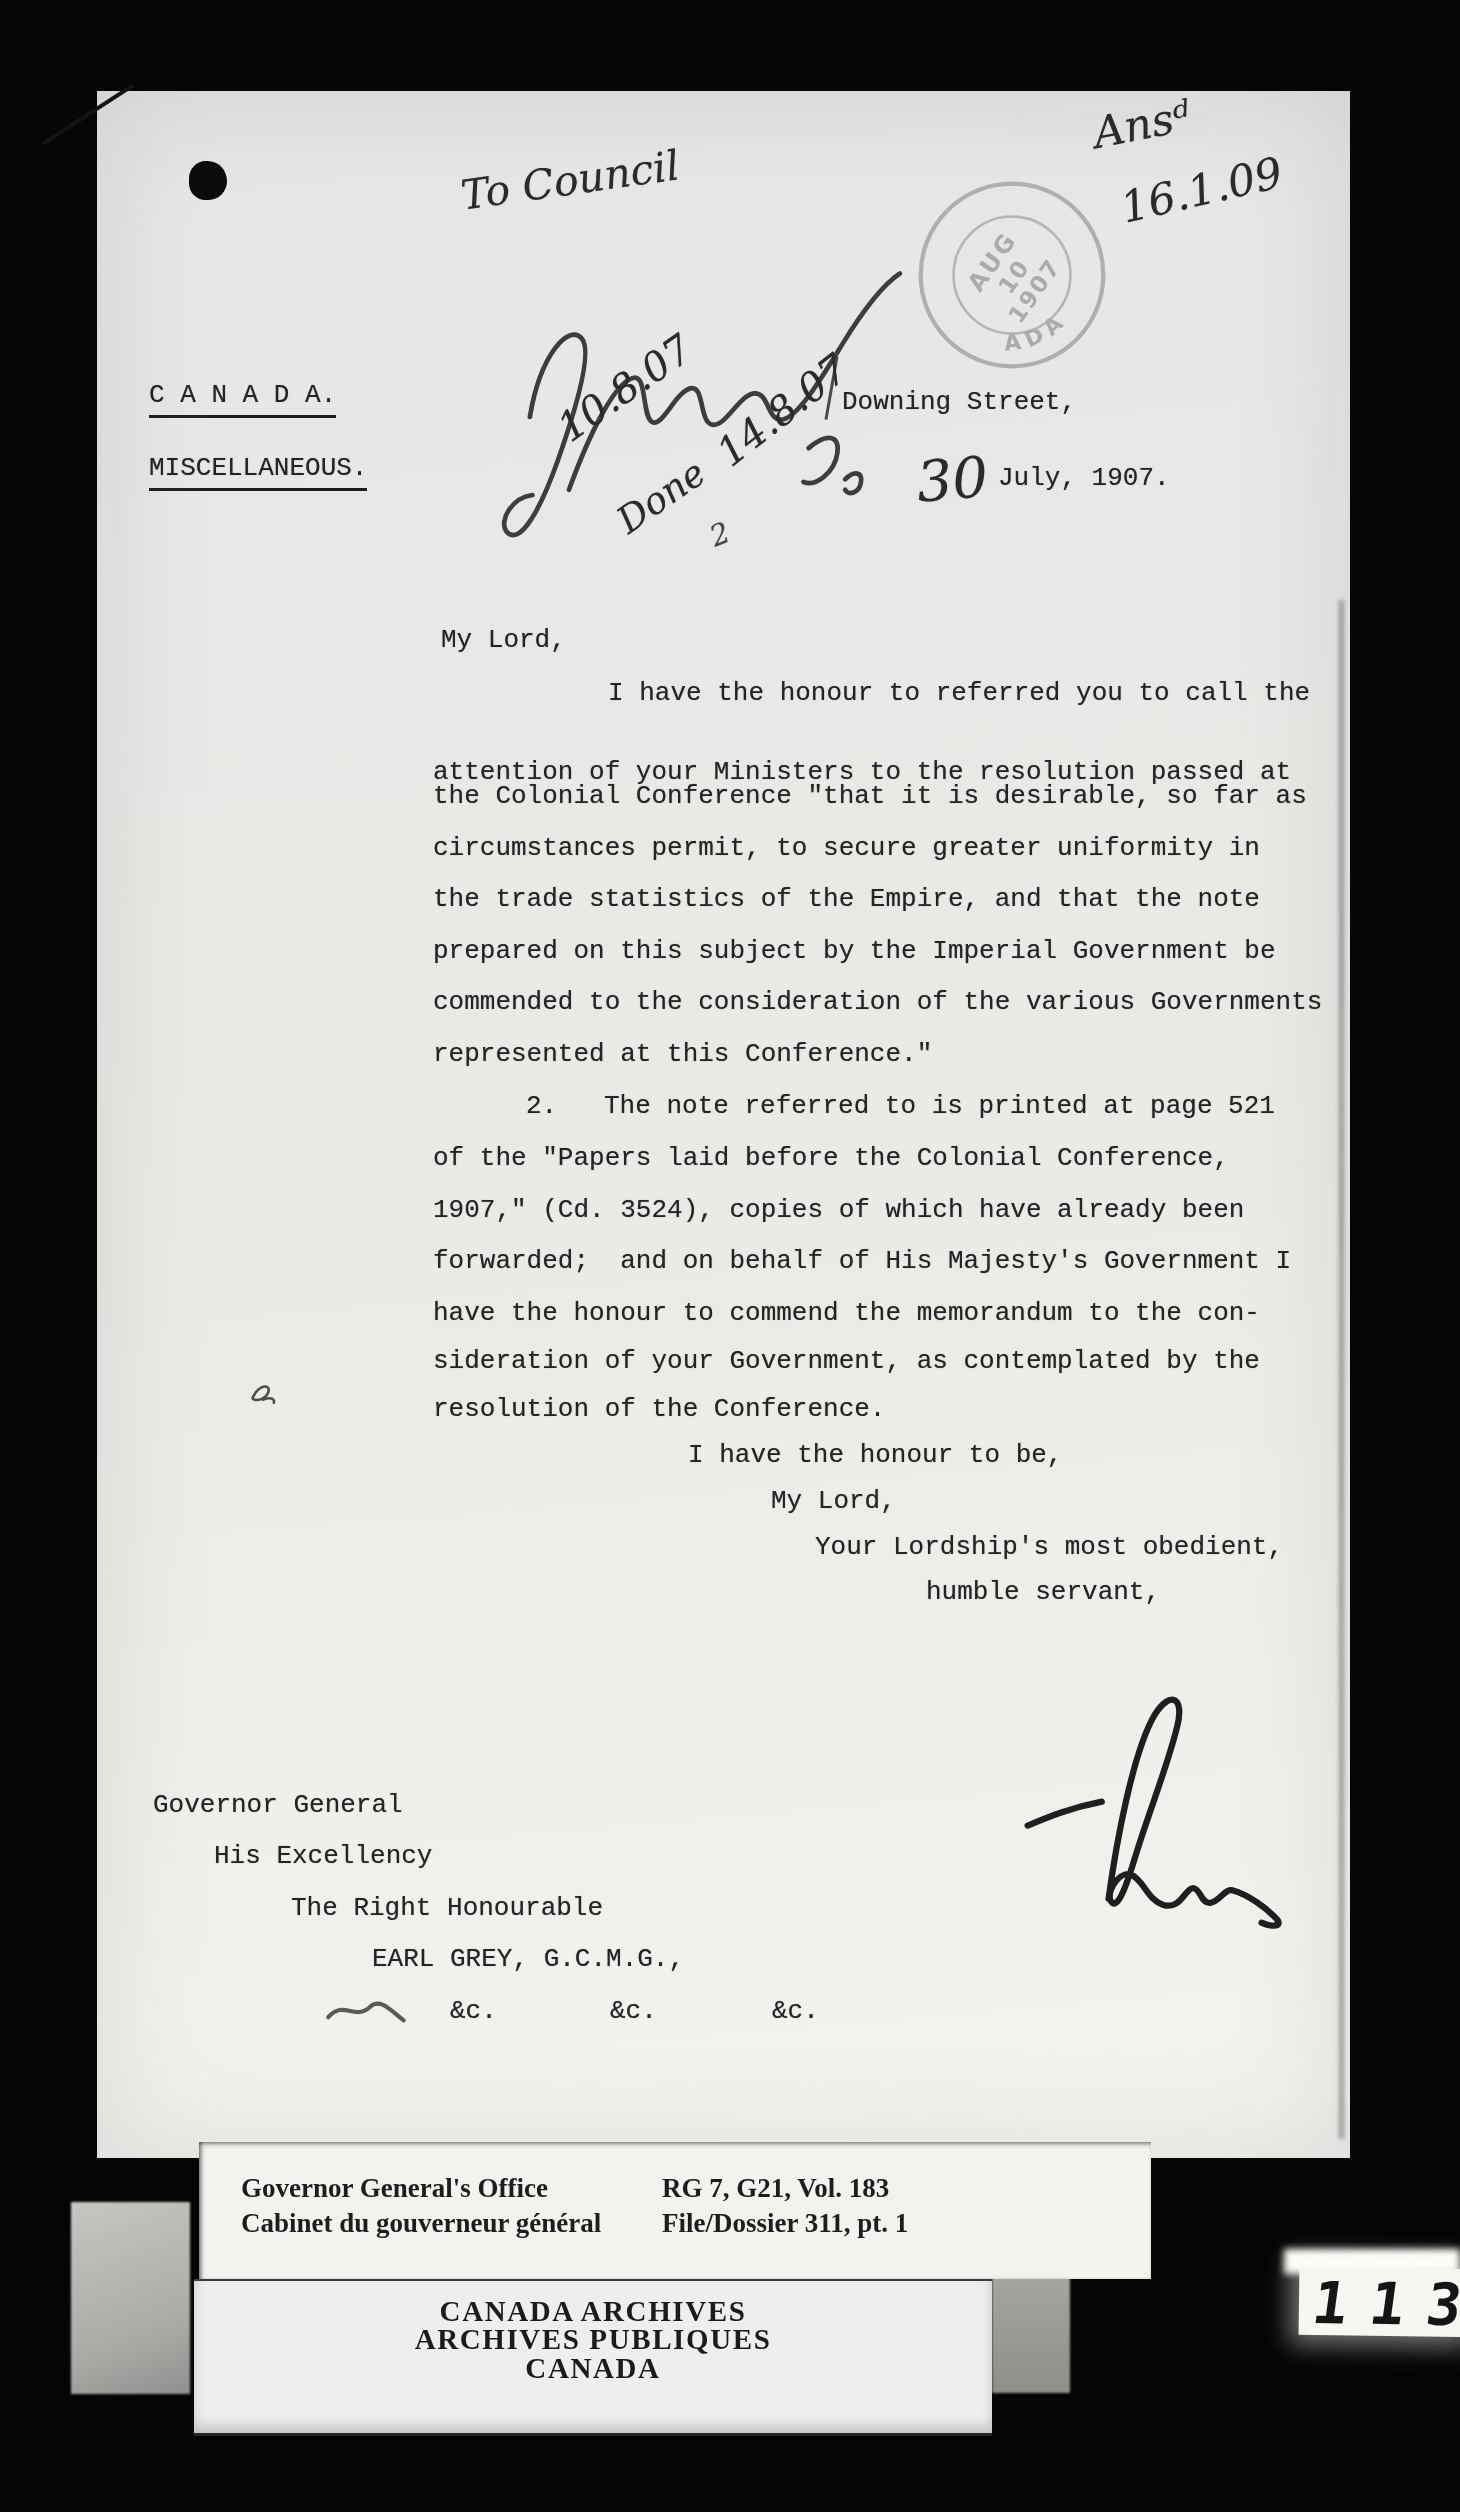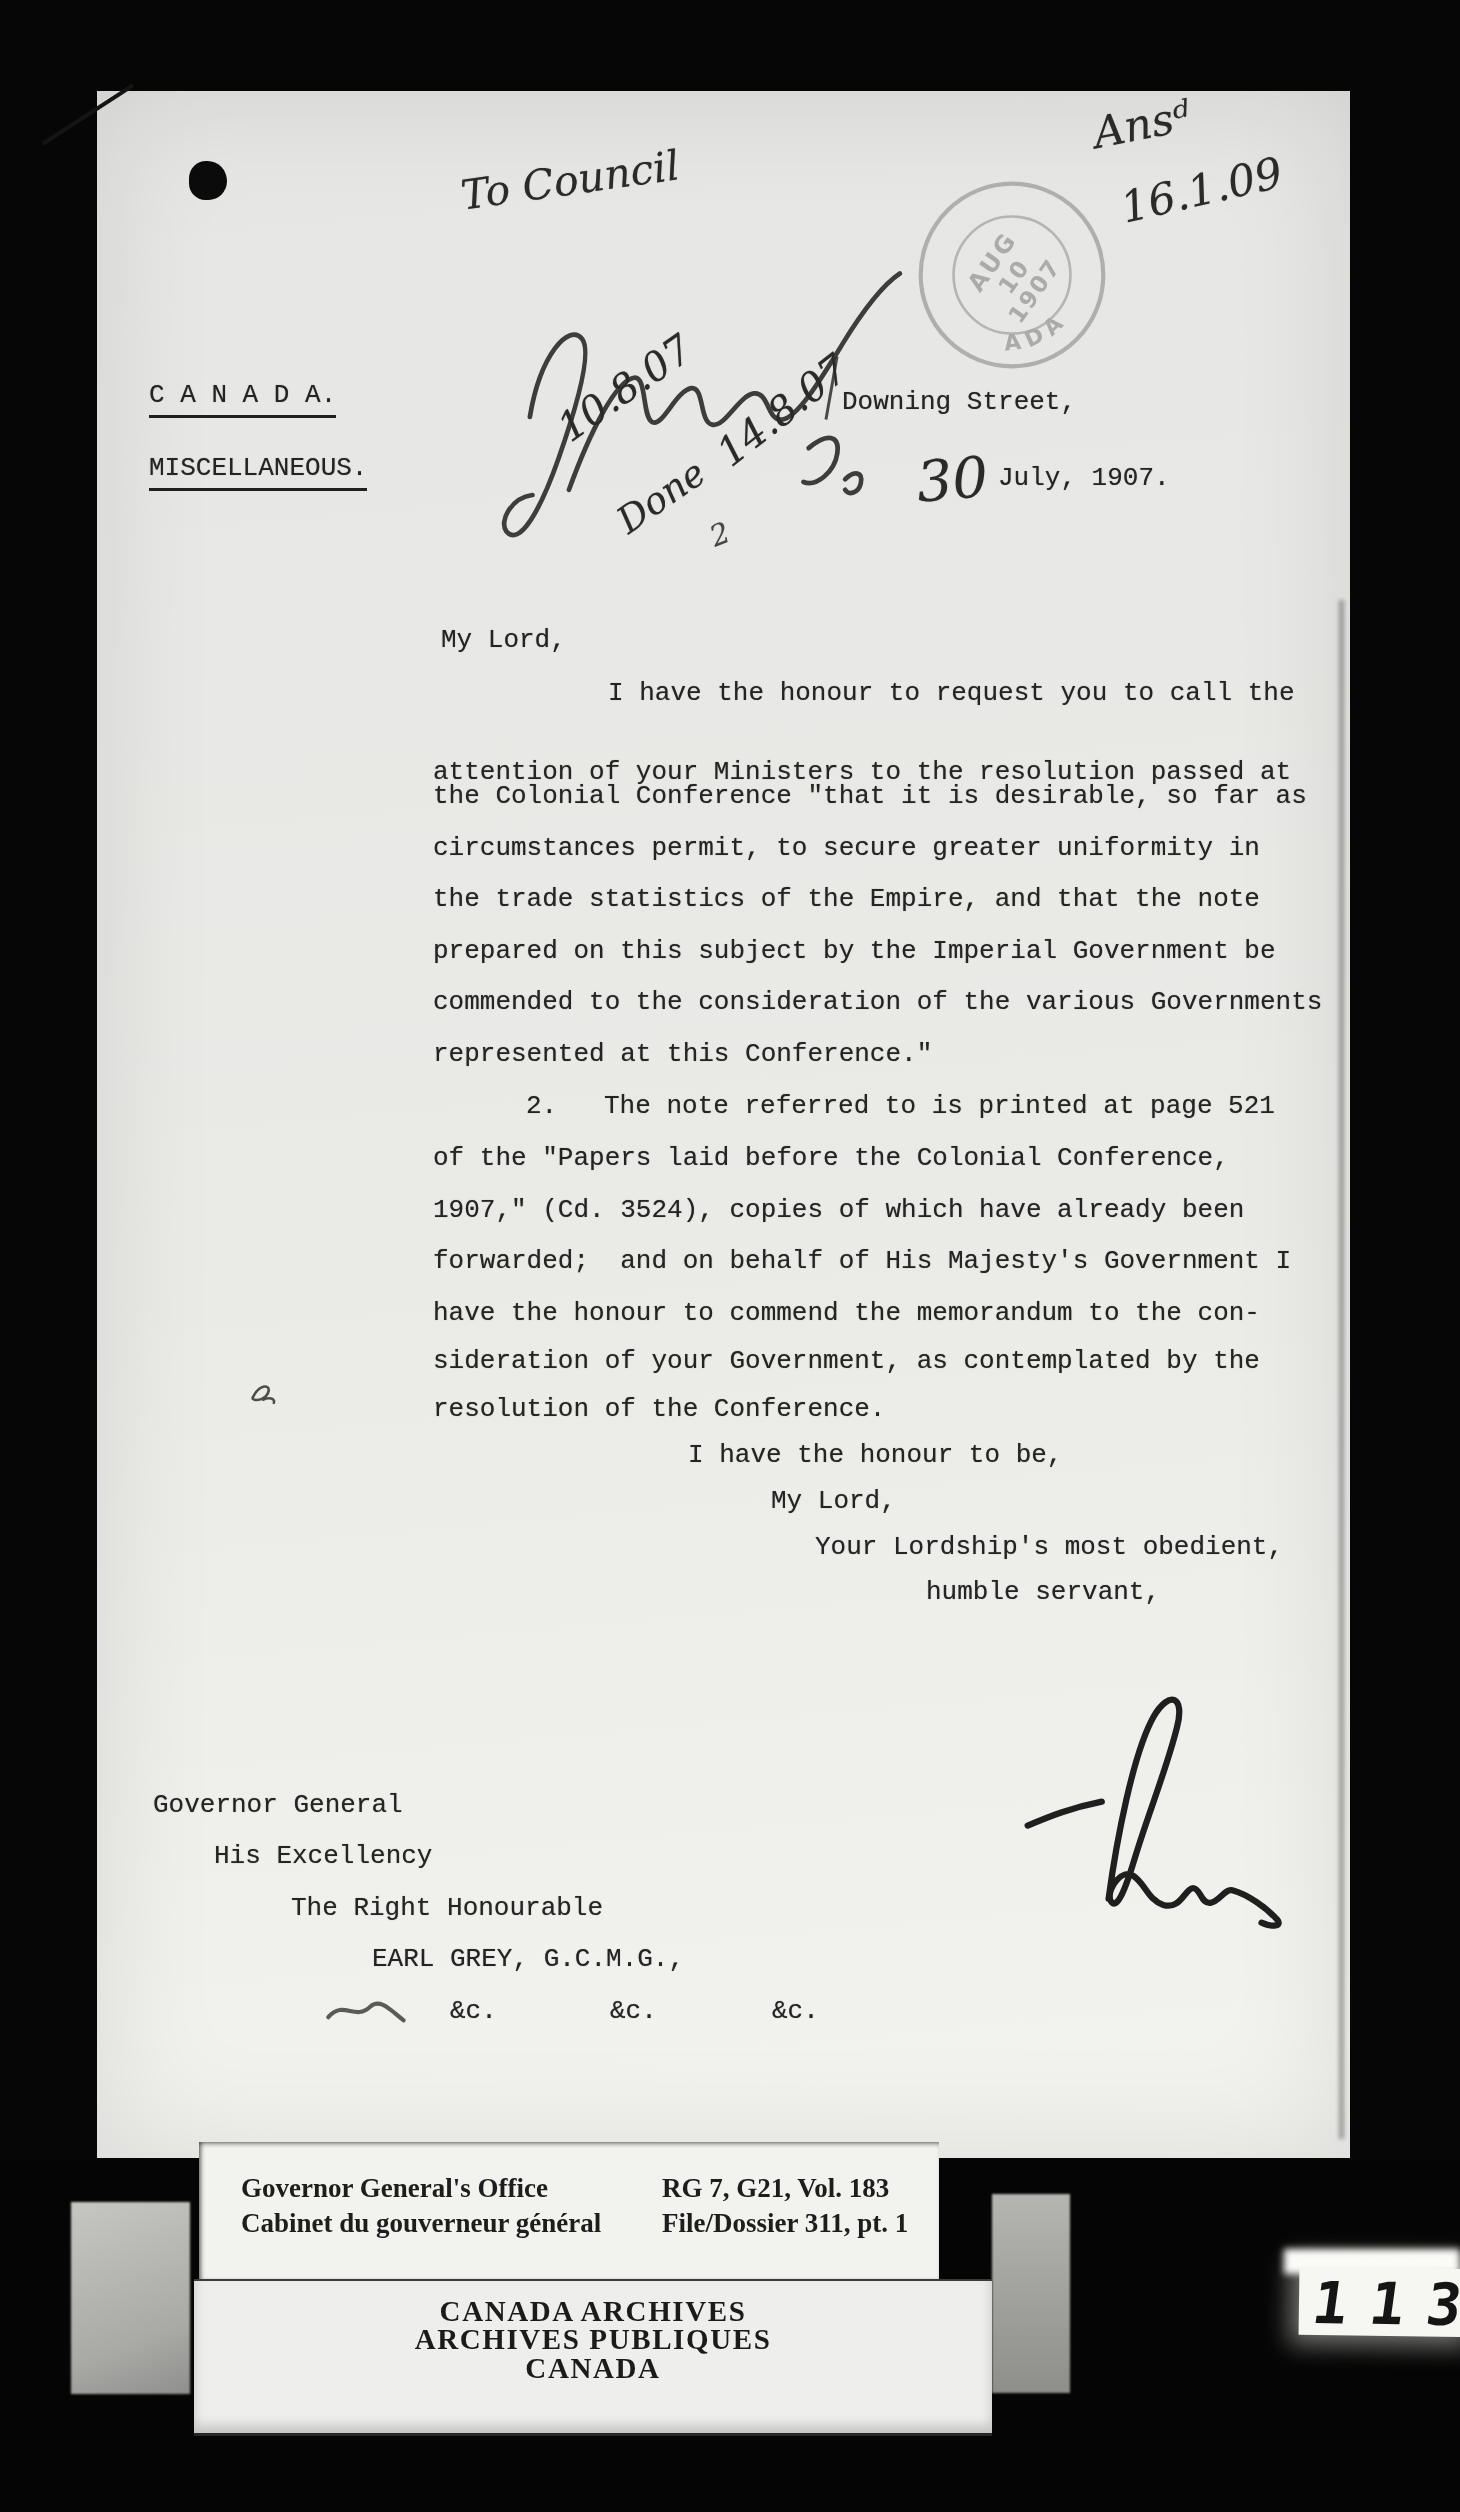--- a/index.html
+++ b/index.html
@@ -21,21 +21,21 @@
   .ink-blot{position:absolute;left:189px;top:161px;width:38px;height:39px;background:#0b0b0b;
       border-radius:48% 55% 52% 46%;filter:blur(0.5px);}
   .slash-mark{position:absolute;left:830px;top:356px;width:2.6px;height:64px;background:#2f2f2f;
       transform:rotate(10deg);opacity:.85;filter:blur(0.3px);}
   
   .blackband{position:absolute;left:0;top:2158px;width:1461px;height:354px;background:#050505;}
   .gray-block-left{position:absolute;left:71px;top:2202px;width:119px;height:192px;
       background:linear-gradient(160deg,#c6c6c3,#a9a9a6 70%,#8f8f8d);filter:blur(1px);}
   .gray-strip-right{position:absolute;left:992px;top:2194px;width:78px;height:199px;
       background:linear-gradient(180deg,#b5b5b2,#8e8e8b);filter:blur(0.8px);}
-  .card1{position:absolute;left:199px;top:2142px;width:740px;height:137px;background:#f2f2ef;
+  .card1{position:absolute;left:199px;top:2142px;width:952px;height:137px;background:#f2f2ef;
       box-shadow:inset 4.2px 0 4.2px -2.1px rgba(0,0,0,.55), inset 0 4.2px 4.2px -2.1px rgba(0,0,0,.45);}
   .card1 .row{position:absolute;font-family:"Liberation Serif",serif;font-weight:bold;
       font-size:27px;color:#1d1d1d;white-space:pre;}
   .card2{position:absolute;left:194px;top:2279px;width:798px;height:152px;background:#eeefec;
       border-top:2.1px solid #3a3a3a;border-bottom:3.7px solid #262626;
       box-shadow:inset 0 -7.3px 11.5px rgba(0,0,0,.18);}
   .card2 .c2line{position:absolute;left:0;width:798px;text-align:center;
       font-family:"Liberation Serif",serif;font-weight:bold;color:#1b1b1b;
       font-size:29px;letter-spacing:1.6px;white-space:pre;}
   .counter-glow{position:absolute;left:1284px;top:2249px;width:176px;height:25px;background:#fbfbf8;
@@ -90,21 +90,21 @@
         <text x="230" y="200" font-size="46" letter-spacing="6">AUG</text>
         <text x="230" y="250" font-size="44" letter-spacing="4">10</text>
         <text x="230" y="298" font-size="44" letter-spacing="4">1907</text>
         <path id="arcPath" d="M 98,290 A 150 150 0 0 0 362,290" fill="none" stroke="none"></path>
         <text font-size="42" letter-spacing="13"><textPath href="#arcPath" startOffset="14">CANADA</textPath></text>
       </g>
     </g>
   </svg>
 
   <div class="tl" style="left:441px;top:625px;">My Lord,</div>
-  <div class="tl" style="left:608px;top:678px;">I have the honour to request you to call the</div>
+  <div class="tl" style="left:608px;top:678px;">I have the honour to referred you to call the</div>
   <div class="tl" style="left:433px;top:729px;margin-top:28px;">attention of your Ministers to the resolution passed at</div>
   <div class="tl" style="left:433px;top:781px;">the Colonial Conference "that it is desirable, so far as</div>
   <div class="tl" style="left:433px;top:833px;">circumstances permit, to secure greater uniformity in</div>
   <div class="tl" style="left:433px;top:884px;">the trade statistics of the Empire, and that the note</div>
   <div class="tl" style="left:433px;top:936px;">prepared on this subject by the Imperial Government be</div>
   <div class="tl" style="left:433px;top:987px;">commended to the consideration of the various Governments</div>
   <div class="tl" style="left:433px;top:1039px;">represented at this Conference."</div>
   <div class="tl" style="left:526px;top:1091px;">2.   The note referred to is printed at page 521</div>
   <div class="tl" style="left:433px;top:1143px;">of the "Papers laid before the Colonial Conference,</div>
   <div class="tl" style="left:433px;top:1195px;">1907," (Cd. 3524), copies of which have already been</div>

